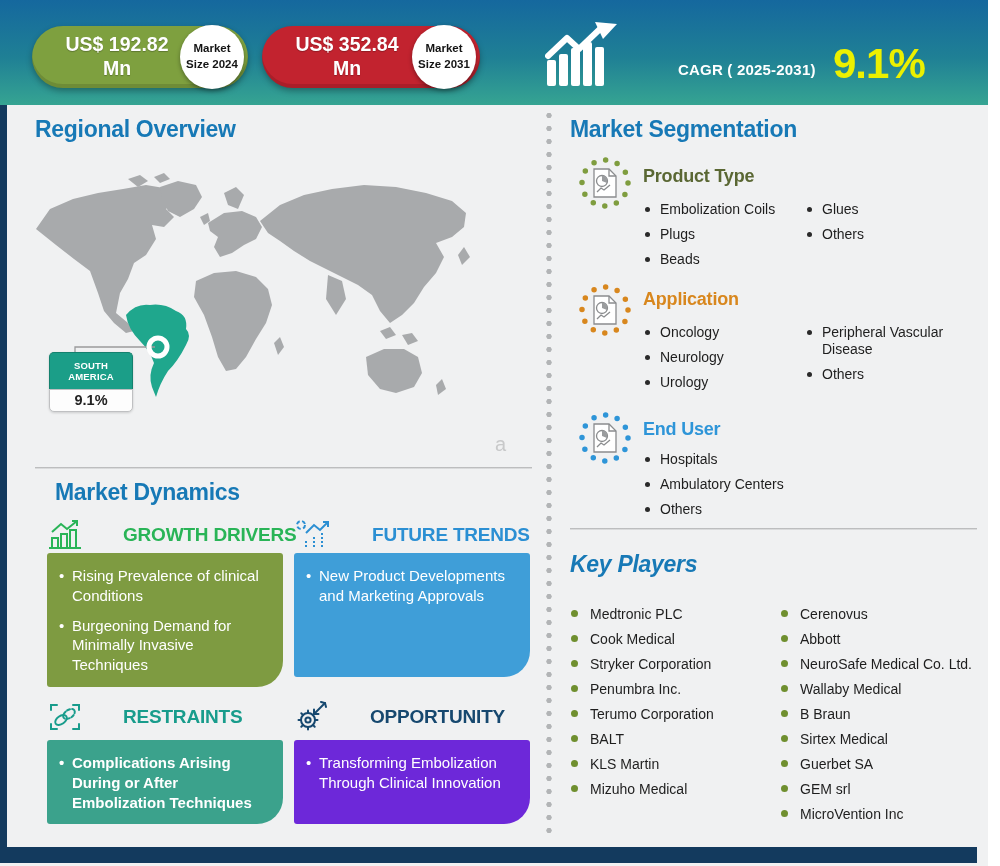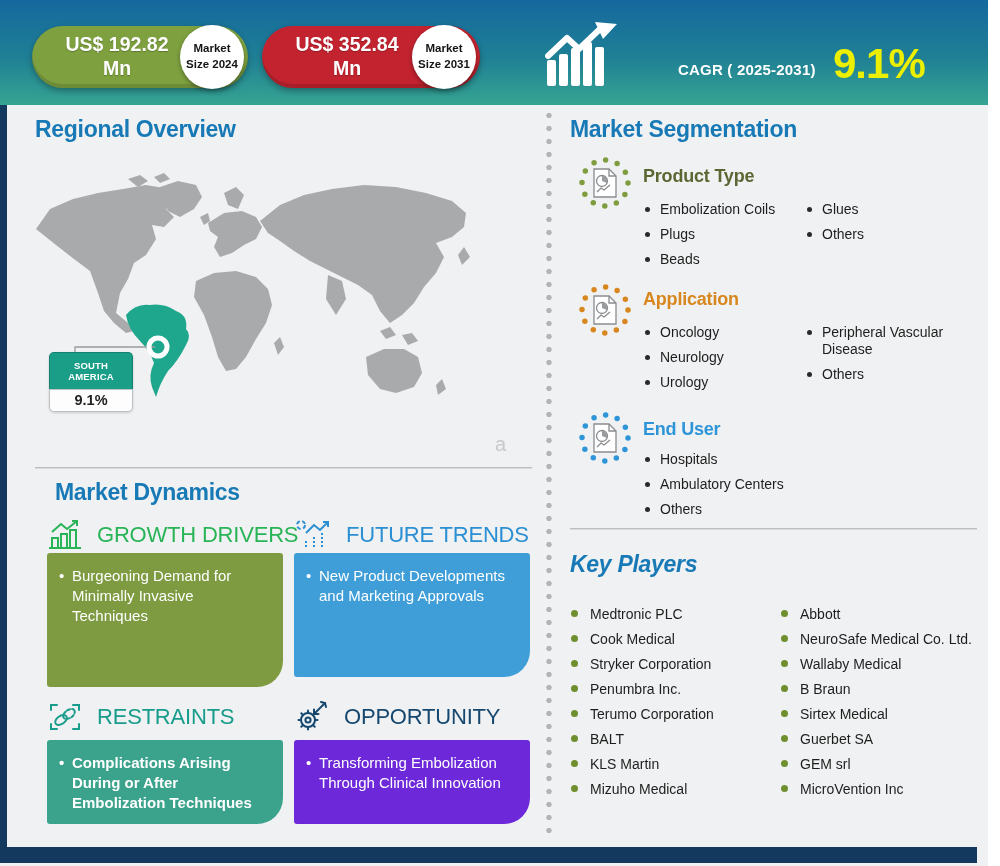--- a/index.html
+++ b/index.html
@@ -38,21 +38,21 @@
   .map-wrap{position:absolute;left:28px;top:165px;width:507px;height:298px;}
   .callout{position:absolute;left:33px;top:352px;width:84px;filter:drop-shadow(0 1px 1px rgba(0,0,0,.15));margin-left:16px;}
   .callout-region{background:#1b9e88;border:1px solid #14816e;border-bottom:none;color:#fff;
     font-size:9.5px;font-weight:700;text-align:center;padding:7px 2px;border-radius:5px 5px 0 0;letter-spacing:.2px;}
   .callout-value{background:#fdfdfd;border:1px solid #bfc0c2;color:#222;font-size:14.5px;font-weight:700;
     text-align:center;padding:2px 0 3px;border-radius:0 0 5px 5px;}
   .watermark{position:absolute;left:495px;top:433px;color:#c8c9ca;font-size:20px;}
 
   
   .q-head{position:absolute;display:flex;align-items:center;gap:13px;height:34px;}
-  .q-label{font-size:22px;font-weight:400;letter-spacing:-.2px;}
+  .q-label{font-size:19px;font-weight:700;letter-spacing:-.2px;margin-left:26px;}
   .c-growth{color:#29b457;} .c-future{color:#2b8fd3;} .c-restraint{color:#189c8c;} .c-opportunity{color:#16486f;}
   .q-box{position:absolute;width:236px;color:#fff;font-size:15px;line-height:1.32;
     padding:13px 10px 8px 12px;border-radius:3px 3px 26px 3px;}
   .q-box .q-item{position:relative;padding-left:13px;margin-bottom:10px;}
   .q-box .q-item::before{content:"•";position:absolute;left:0;top:0;}
   .box-growth{left:47px;top:553px;height:134px;background:#7e9b41;}
   .box-future{left:294px;top:553px;height:124px;background:#3f9ed8;}
   .box-restraint{left:47px;top:740px;height:84px;background:#3ba28c;font-weight:bold;}
   .box-opportunity{left:294px;top:740px;height:84px;background:#6d28d9;}
 
@@ -176,20 +176,21 @@
         <line x1="19" y1="28" x2="19" y2="16" stroke-dasharray="2 2"></line>
         <line x1="27" y1="28" x2="27" y2="12" stroke-dasharray="2 2"></line>
         <polyline points="11,14 19,6 25,11 33,3"></polyline>
         <polyline points="28,3 33,3 33,8"></polyline>
       </g>
     </svg>
     <span class="q-label c-future">FUTURE TRENDS</span>
   </div>
 
   <div class="q-box box-growth">
+    <div class="q-item">Rising Prevalence of clinical Conditions</div>
     <div class="q-item">Burgeoning Demand for Minimally Invasive Techniques</div>
   </div>
   <div class="q-box box-future">
     <div class="q-item">New Product Developments and Marketing Approvals</div>
   </div>
 
   <div class="q-head" style="left:48px;top:700px;">
     <svg width="36" height="32" viewBox="0 0 36 32">
       <g fill="none" stroke="#189c8c" stroke-width="2" stroke-linecap="round">
         <path d="M3,9 V4 H9"></path>
@@ -299,20 +300,21 @@
     <div class="kp-item">Medtronic PLC</div>
     <div class="kp-item">Cook Medical</div>
     <div class="kp-item">Stryker Corporation</div>
     <div class="kp-item">Penumbra Inc.</div>
     <div class="kp-item">Terumo Corporation</div>
     <div class="kp-item">BALT</div>
     <div class="kp-item">KLS Martin</div>
     <div class="kp-item">Mizuho Medical</div>
   </div>
   <div class="kp-list" style="left:780px;top:606px;width:210px;">
+    <div class="kp-item">Cerenovus</div>
     <div class="kp-item">Abbott</div>
     <div class="kp-item">NeuroSafe Medical Co. Ltd.</div>
     <div class="kp-item">Wallaby Medical</div>
     <div class="kp-item">B Braun</div>
     <div class="kp-item">Sirtex Medical</div>
     <div class="kp-item">Guerbet SA</div>
     <div class="kp-item">GEM srl</div>
     <div class="kp-item">MicroVention Inc</div>
   </div>
 

